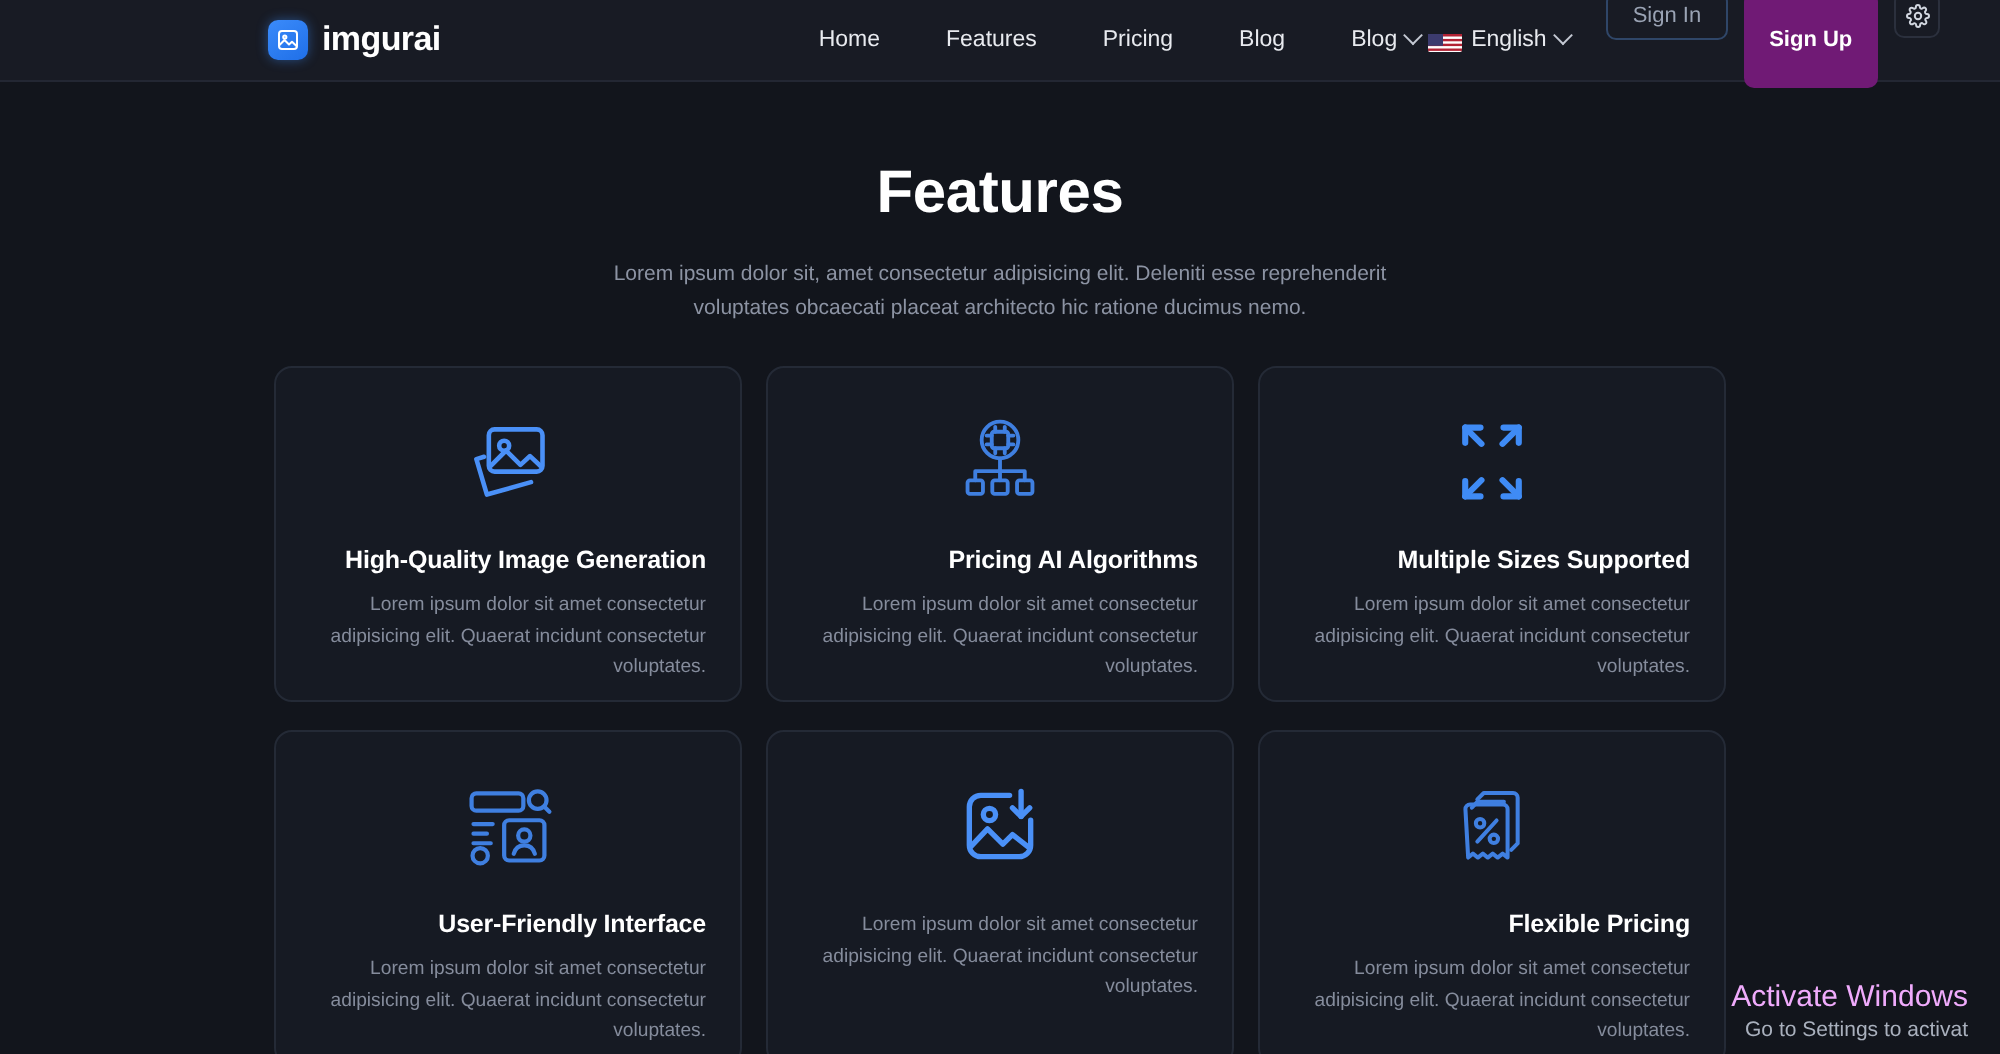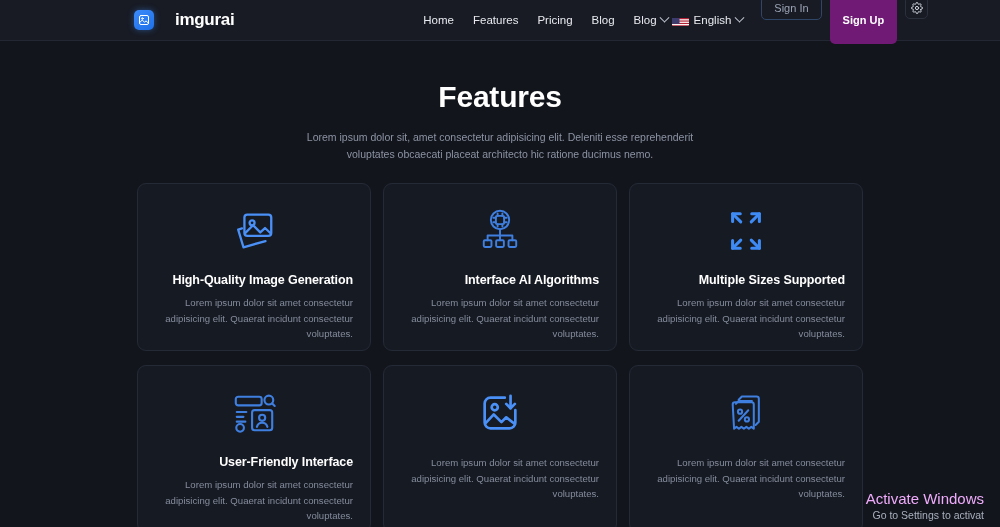--- a/index.html
+++ b/index.html
@@ -24,21 +24,21 @@
     border-bottom: 1px solid #232733;
     display: flex;
     align-items: center;
     padding: 0 20px;
     position: relative;
   }
 
   .brand {
     display: flex;
     align-items: center;
-    gap: 21px;
+    gap: 7px;
     margin-left: 114px;
   }
 
   .brand-mark {
     width: 20px;
     height: 20px;
     border-radius: 5px;
     background: linear-gradient(145deg, #3b8bfa 0%, #1f6fe8 100%);
     display: flex;
     align-items: center;
@@ -51,21 +51,21 @@
     font-size: 17px;
     font-weight: bold;
     letter-spacing: -0.3px;
     color: #ffffff;
     white-space: nowrap;
   }
 
   .nav {
     display: flex;
     align-items: center;
-    gap: 19px;
+    gap: 33px;
     margin-left: 189px;
   }
 
   .nav-link {
     font-size: 11.5px;
     color: #e8eaef;
     white-space: nowrap;
     cursor: pointer;
     display: flex;
     align-items: center;
@@ -298,21 +298,21 @@
       <svg width="44" height="46" viewBox="0 0 48 50" fill="none" stroke="#3f7fe0" stroke-width="2.1" stroke-linecap="round" stroke-linejoin="round">
         <circle cx="24" cy="13" r="10"></circle>
         <rect x="19.5" y="8.5" width="9" height="9" rx="1.3"></rect>
         <path d="M21.4 8.5V5.8M26.6 8.5V5.8M21.4 17.5v2.7M26.6 17.5v2.7M19.5 10.6h-2.8M19.5 15.4h-2.8M28.5 10.6h2.8M28.5 15.4h2.8"></path>
         <path d="M24 23v7M10.5 30h27M10.5 30v5M24 30v5M37.5 30v5"></path>
         <rect x="6.3" y="35" width="8.4" height="7.4" rx="1.3"></rect>
         <rect x="19.8" y="35" width="8.4" height="7.4" rx="1.3"></rect>
         <rect x="33.3" y="35" width="8.4" height="7.4" rx="1.3"></rect>
       </svg>
     </div>
-    <div class="card-title">Interface AI Algorithms</div>
+    <div class="card-title">Pricing AI Algorithms</div>
     <div class="card-desc">Lorem ipsum dolor sit amet consectetur adipisicing elit. Quaerat incidunt consectetur voluptates.</div>
   </div>
 
   <div class="card">
     <div class="card-icon">
       <svg width="46" height="44" viewBox="0 0 48 46" fill="none" stroke="#3f8bf5" stroke-width="3.2" stroke-linecap="round" stroke-linejoin="round">
         <path d="M18 5h-8v8"></path>
           <path d="M10 5l8.5 8.5"></path>
         <path d="M30 5h8v8"></path>
           <path d="M38 5l-8.5 8.5"></path>
@@ -360,20 +360,21 @@
     <div class="card-icon">
       <svg width="44" height="46" viewBox="0 0 48 50" fill="none" stroke="#3f7fe0" stroke-width="2.2" stroke-linecap="round" stroke-linejoin="round">
         <path d="M16 10.5l3.5-3.5h16a2.5 2.5 0 0 1 2.5 2.5v25l-3.5 3.5"></path>
         <path d="M13 15l3-3.2h14.5"></path>
         <path d="M9.5 15.8a2.5 2.5 0 0 1 2.5-2.5h18a2.5 2.5 0 0 1 2.5 2.5v26.4l-2.7-2.1-2.7 2.1-2.7-2.1-2.7 2.1-2.7-2.1-2.7 2.1-2.7-2.1-2.6 2.1z"></path>
         <circle cx="17.5" cy="23.5" r="2.3"></circle>
         <circle cx="25" cy="32" r="2.3"></circle>
         <path d="M26.5 22L16 33.5"></path>
       </svg>
     </div>
+    <div class="card-title">Flexible Pricing</div>
     <div class="card-desc">Lorem ipsum dolor sit amet consectetur adipisicing elit. Quaerat incidunt consectetur voluptates.</div>
   </div>
 </div>
 
 <div class="watermark">
   <div class="wm-title">Activate Windows</div>
   <div class="wm-sub">Go to Settings to activat</div>
 </div>
 
 </body></html>

